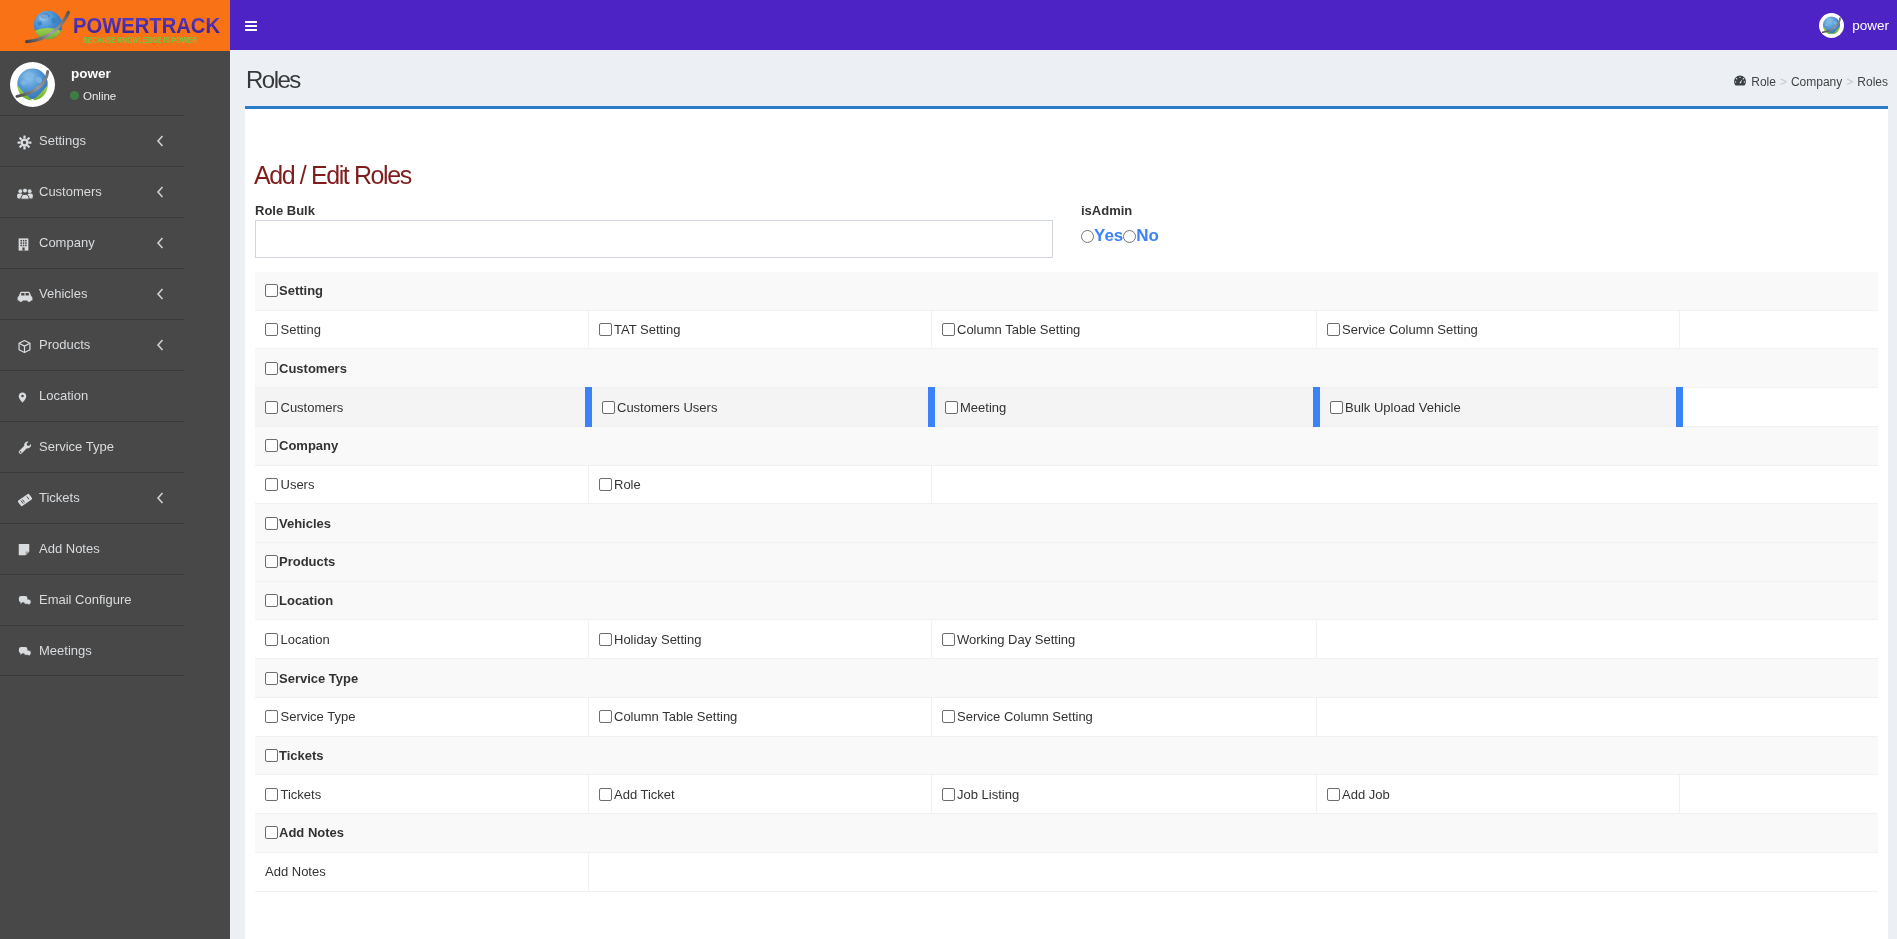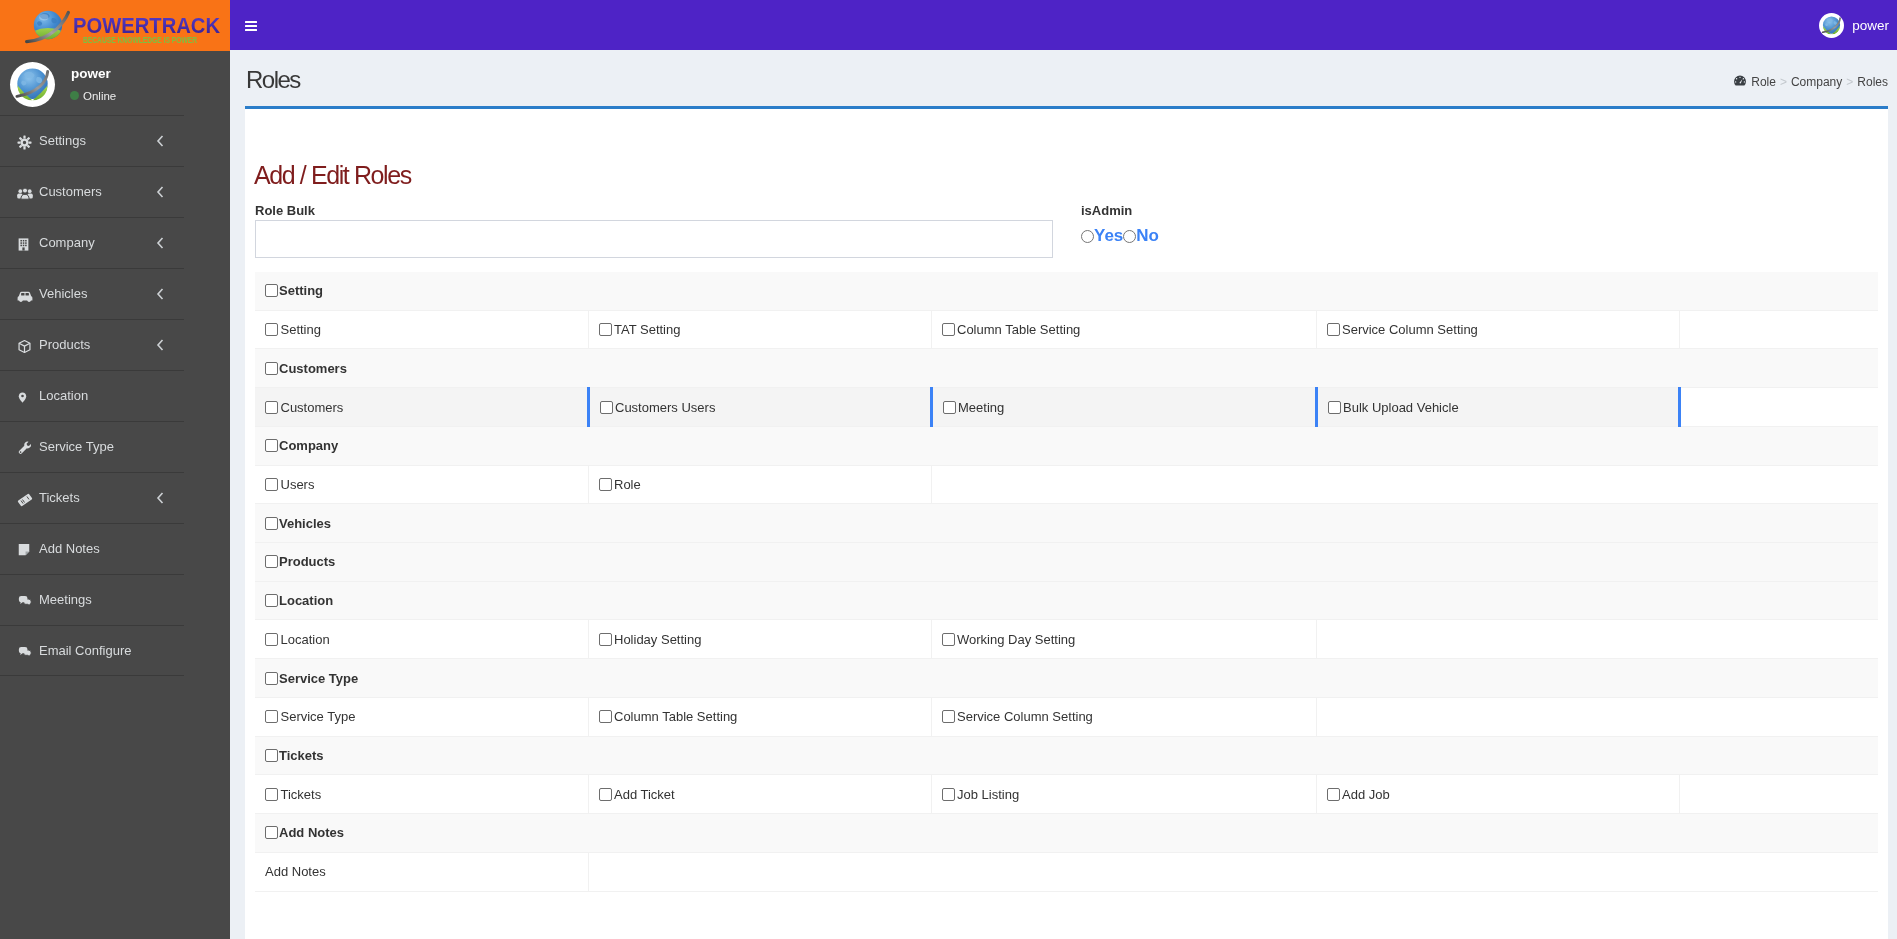--- a/index.html
+++ b/index.html
@@ -39,21 +39,21 @@
 .lbl{position:absolute;font-weight:bold;font-size:13px;color:#333}
 #rolein{position:absolute;left:9.5px;top:111px;width:798px;height:38px;border:1px solid #d2d6de;background:#fff}
 .radios{position:absolute;left:836px;top:117px;font-weight:bold;font-size:17px;color:#3b82f6}
 .radios .rb{display:inline-block;width:13px;height:13px;border:1px solid #767676;border-radius:50%;background:#fff;vertical-align:-2px}
 
 #ptable{position:absolute;left:10px;top:163px;width:1623px;border-collapse:collapse;table-layout:fixed;font-size:13px}
 #ptable td{height:38.72px;padding:0 10px;border-bottom:1px solid #f1f1f1;vertical-align:middle}
 tr.ghead td{background:#f9f9f9;font-weight:bold}
 tr.items td{background:#fff;border-left:1px solid #f1f1f1}
 tr.items td:first-child{border-left:none}
-tr.gitems td{background:#f4f4f4;border-left:3px solid #3b82f6}
+tr.gitems td{background:#f4f4f4;border-left:7px solid #3b82f6}
 tr.gitems td:first-child{border-left:none}
 tr.gitems td.wh{background:#fff}
 .cb{display:inline-block;width:13px;height:13px;border:1px solid #6d6d6d;border-radius:2px;background:#fff;vertical-align:-2px}
 tr.ghead .cb{margin-right:1px}
 tr.items .cb,tr.gitems .cb{margin-right:2.5px}
 </style></head>
 <body>
 <div id="topbar">
   <div class="hamb">
       <div></div>
@@ -326,30 +326,30 @@
         </span>
         <span class="tx">Add Notes</span>
       </li>
   <li>
         <span class="mi">
           <svg viewBox="0 0 16 16" width="16" height="14">
             <path d="M1 4.9 Q1 2.4 3.7 2.4 H8.1 Q10.8 2.4 10.8 4.9 V6.9 Q10.8 9.4 8.1 9.4 H5.2 L2.6 11.4 L3 9.3 Q1 9 1 6.9 Z" fill="#d9dcde"></path>
             <path d="M11.6 5.7 Q15 5.8 15 8.2 V9.6 Q15 11.4 13.4 11.7 L13.8 13.6 L11.2 11.8 H9 Q6.7 11.8 6.5 10.2" fill="#d9dcde" stroke="#484848" stroke-width="1.1"></path>
           </svg>
         </span>
-        <span class="tx">Meetings</span>
+        <span class="tx">Email Configure</span>
       </li>
   <li>
         <span class="mi">
           <svg viewBox="0 0 16 16" width="16" height="14">
             <path d="M1 4.9 Q1 2.4 3.7 2.4 H8.1 Q10.8 2.4 10.8 4.9 V6.9 Q10.8 9.4 8.1 9.4 H5.2 L2.6 11.4 L3 9.3 Q1 9 1 6.9 Z" fill="#d9dcde"></path>
             <path d="M11.6 5.7 Q15 5.8 15 8.2 V9.6 Q15 11.4 13.4 11.7 L13.8 13.6 L11.2 11.8 H9 Q6.7 11.8 6.5 10.2" fill="#d9dcde" stroke="#484848" stroke-width="1.1"></path>
           </svg>
         </span>
-        <span class="tx">Email Configure</span>
+        <span class="tx">Meetings</span>
       </li>
   </ul>
 </div>
 <div id="chead">
   <h1>Roles</h1>
   <div class="bcrumb"><svg viewBox="0 0 16 14" width="14" height="13">
         <path d="M8 1.2 A6.8 6.8 0 0 1 14.8 8 A6.8 6.8 0 0 1 13 12.6 H3 A6.8 6.8 0 0 1 1.2 8 A6.8 6.8 0 0 1 8 1.2 Z" fill="#3a3f44"></path>
         <g fill="#ecf0f5">
           <circle cx="8" cy="3.4" r="0.8"></circle>
           <circle cx="4.1" cy="5" r="0.8"></circle>

